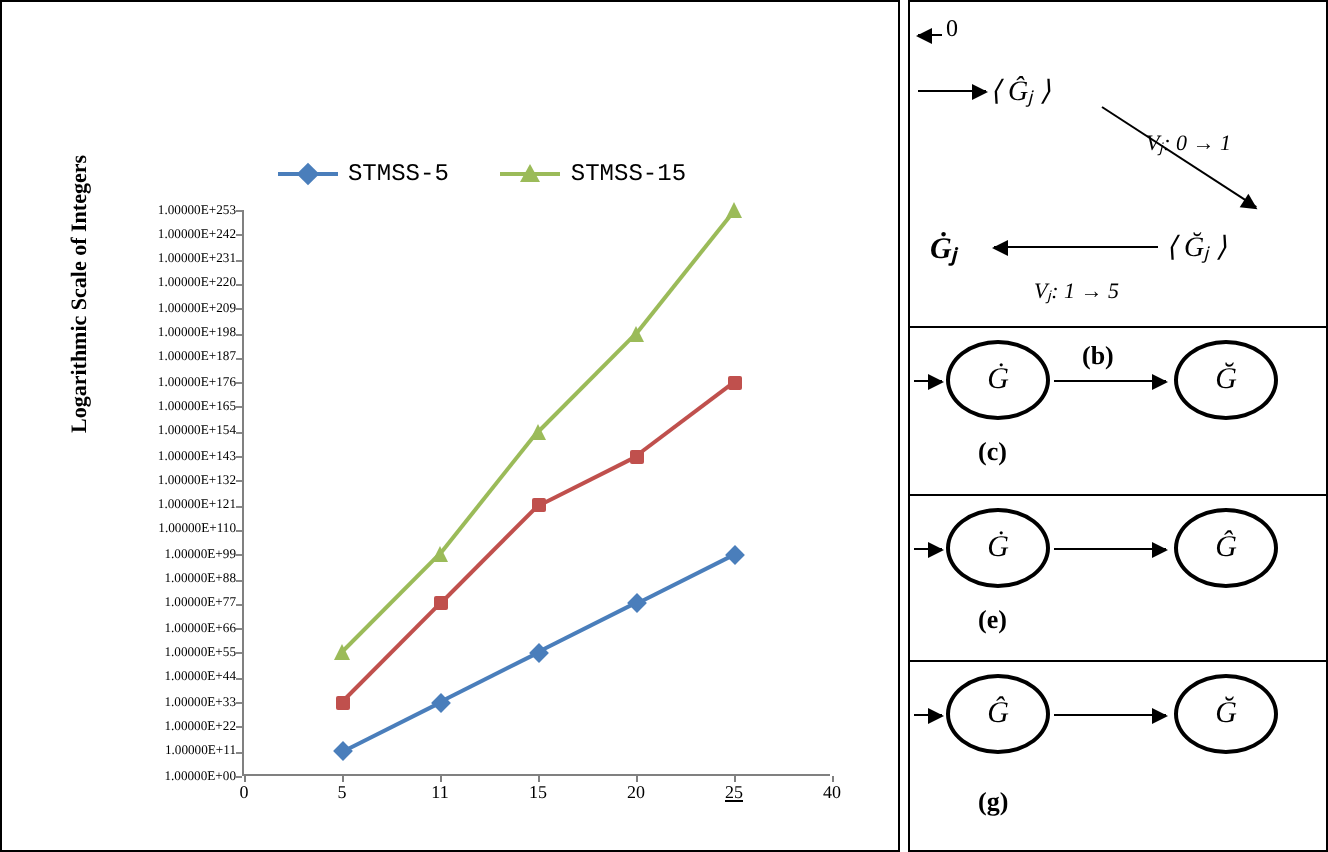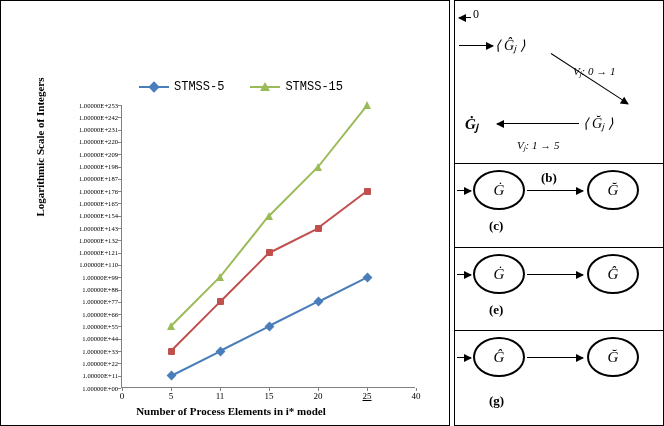--- a/index.html
+++ b/index.html
@@ -263,21 +263,20 @@
       </div>
       <div class="legend-item">
         <span class="legend-line" style="background:#9bbb59;">
           <span class="legend-marker marker-tri"></span>
         </span>
         <span>STMSS-15</span>
       </div>
     </div>
 
     <div id="ylabel">Logarithmic Scale of Integers</div>
-    <div id="xlabel">Number of Process Elements in i* model</div>
 
     <div id="plot-wrap">
       <div id="ytick-col">
           <div class="ytick" style="top: -3.5px;">1.00000E+253</div>
           <div class="ytick-mark" style="top: 0px;"></div>
           <div class="ytick" style="top: 8.80435px;">1.00000E+242</div>
           <div class="ytick-mark" style="top: 12.3043px;"></div>
           <div class="ytick" style="top: 21.1087px;">1.00000E+231</div>
           <div class="ytick-mark" style="top: 24.6087px;"></div>
           <div class="ytick" style="top: 33.413px;">1.00000E+220</div>

